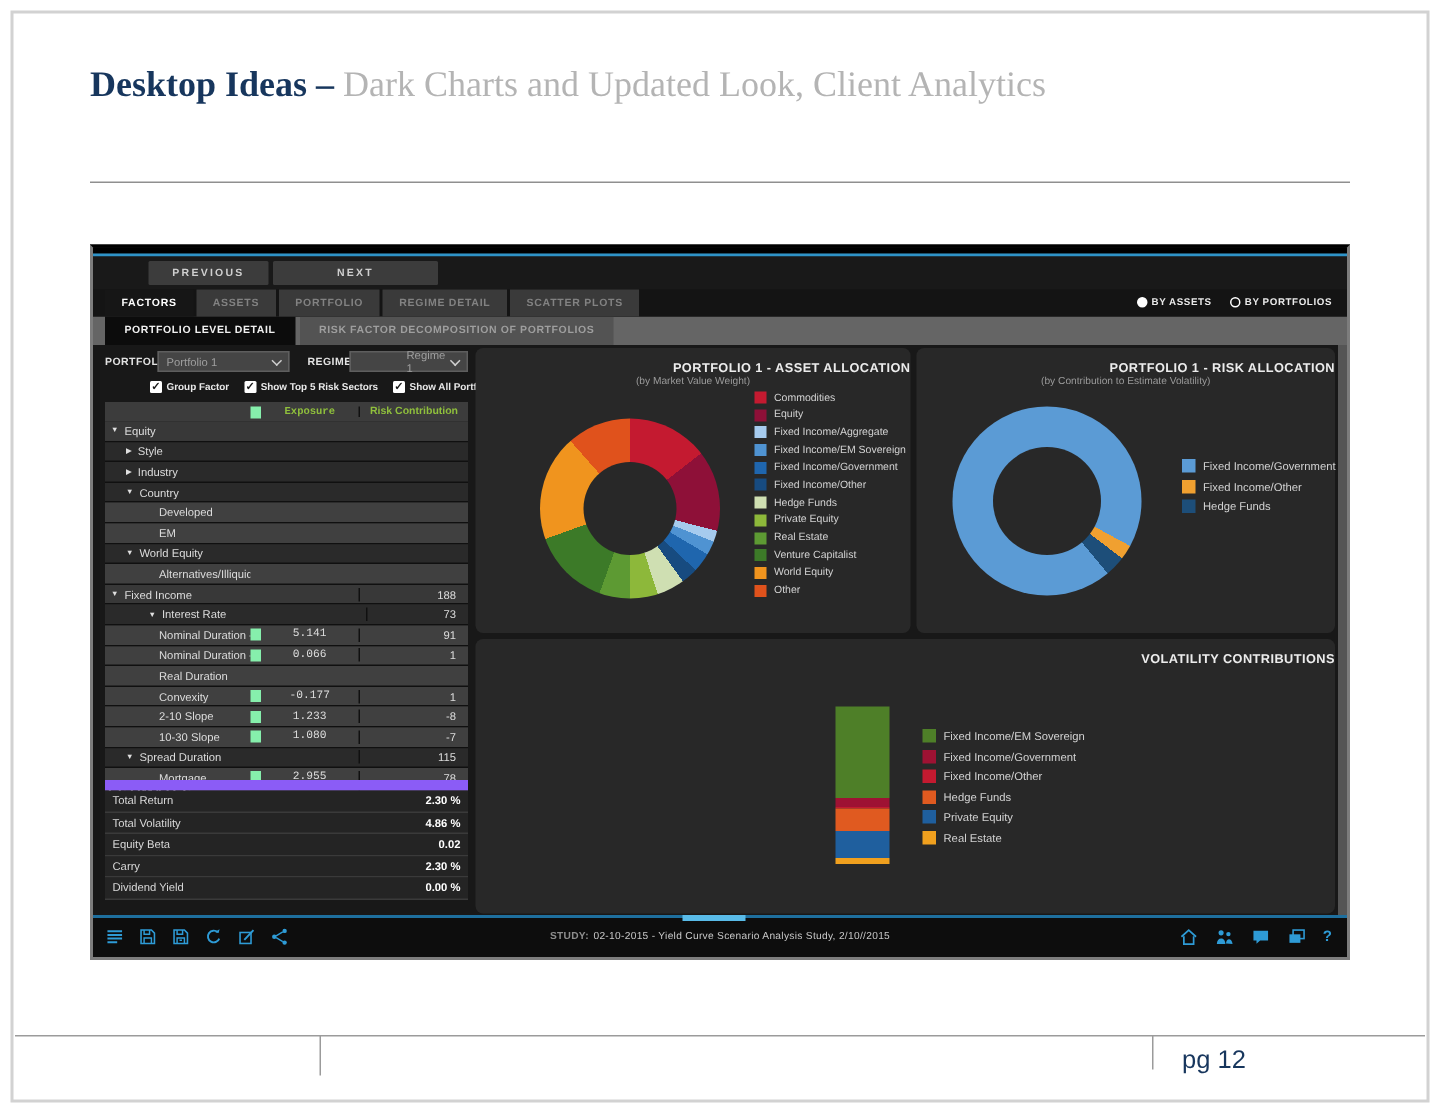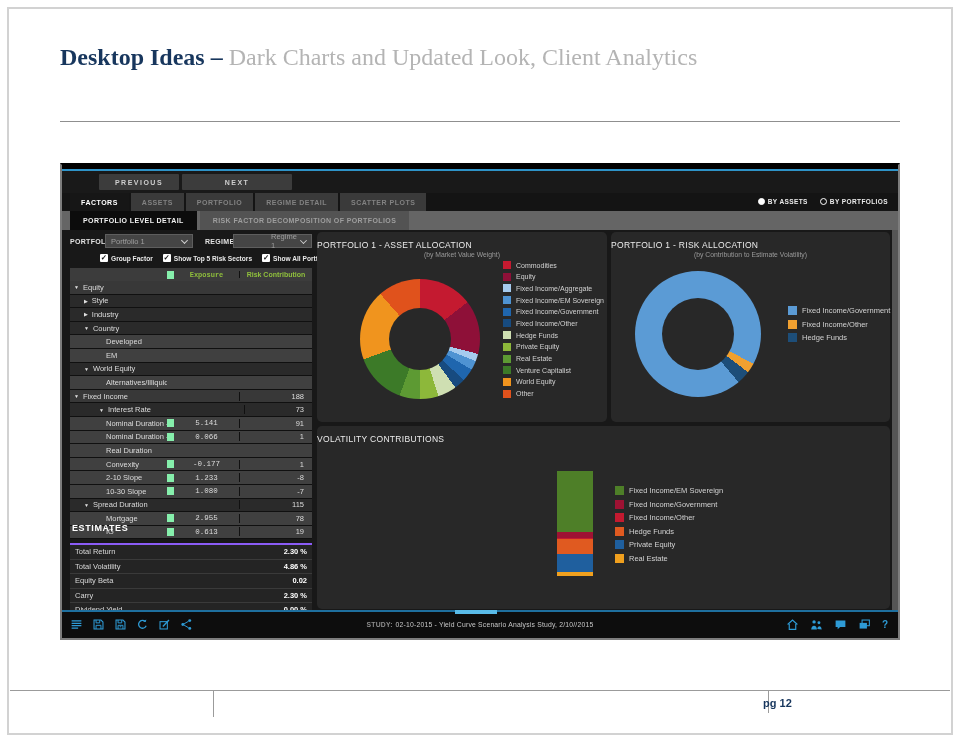--- a/index.html
+++ b/index.html
@@ -7,21 +7,21 @@
        font-family:"Liberation Sans",sans-serif;overflow:hidden;}
 
   
   .frame{position:absolute;inset:7px;border:2px solid #d2d2d2;pointer-events:none;}
   .slide-title{position:absolute;left:60px;top:44px;font-family:"Liberation Serif",serif;font-size:24px;white-space:nowrap;}
   .slide-title .t1{color:#17365d;font-weight:bold;}
   .slide-title .t2{color:#b4b4b4;}
   .rule{position:absolute;left:60px;top:121px;width:840px;height:1px;background:#8f8f8f;}
   .footline{position:absolute;left:10px;top:690px;width:940px;height:1px;background:#9b9b9b;}
   .ftick{position:absolute;width:1px;background:#9b9b9b;}
-  .pg{position:absolute;left:763px;top:697px;color:#17365d;font-size:11px;font-weight:bold;}
+  .pg{position:absolute;left:788px;top:697px;color:#17365d;font-size:17px;font-weight:normal;}
 
   
   .dash{position:absolute;left:60px;top:163px;width:840px;height:477px;background:#151515;
         border:2px solid #7d7d7d;border-top-color:#000;box-sizing:border-box;}
   .bar-black{height:4px;background:#000;}
   .bar-blue{height:2px;background:#2e93c8;}
   .navrow{height:22px;background:#191919;position:relative;}
   .navbtn{position:absolute;top:3px;height:16px;background:#3c3c3c;color:#cfcfcf;font-size:7px;
           font-weight:bold;letter-spacing:1.5px;display:flex;align-items:center;justify-content:center;border-radius:1px;}
   .tabsrow{height:18px;background:#141414;display:flex;align-items:stretch;padding-left:8px;gap:2px;position:relative;}
@@ -58,31 +58,31 @@
   .frow.d0{background:#383838;}
   .frow.d1{background:#2a2a2a;}
   .frow.d2{background:#404040;}
   .c1{width:97px;display:flex;align-items:center;box-sizing:border-box;white-space:nowrap;overflow:hidden;}
   .c2{width:72px;text-align:center;border-left:7px solid #86efac;box-sizing:border-box;font-family:Liberation Mono, monospace;}
   .c3{width:73px;text-align:right;padding-right:8px;border-left:1px solid #101010;box-sizing:border-box;}
   .fhead .c2,.fhead .c3{text-align:center;padding-right:0;}
   .arrow{font-size:5px;margin-right:4px;color:#e0e0e0;}
 
   .est-title{position:absolute;top:293px;left:2px;font-size:9px;font-weight:bold;color:#fff;letter-spacing:.6px;}
-  .etable{position:absolute;top:313px;left:0;width:242px;font-size:7.5px;border-top:2px solid #8b5cf6;}
+  .etable{position:absolute;top:290px;left:0;width:242px;font-size:7.5px;border-top:7px solid #8b5cf6;}
   .erow{display:flex;justify-content:space-between;align-items:center;height:13.5px;background:#242424;
         border-bottom:1px solid #3a3a3a;padding:0 5px;color:#d8d8d8;}
   .erow .val{color:#ffffff;font-weight:bold;}
 
   
   .panel{position:absolute;background:#282828;border-radius:5px;}
   #panel-asset{left:255px;top:2px;width:290px;height:190px;}
   #panel-risk{left:549px;top:2px;width:279px;height:190px;}
   #panel-vol{left:255px;top:196px;width:573px;height:183px;}
-  .ptitle{text-align:left;font-size:8.5px;font-weight:normal;color:#ececec;margin-top:8px;letter-spacing:.3px;}
+  .ptitle{text-align:right;font-size:8.5px;font-weight:bold;color:#ececec;margin-top:8px;letter-spacing:.3px;}
   .psub{text-align:center;font-size:6.8px;color:#9a9a9a;margin-top:1px;}
   .donut{position:absolute;border-radius:50%;}
   #donut-asset{left:43px;top:47px;width:120px;height:120px;}
   #donut-risk{left:24px;top:39px;width:126px;height:126px;}
   .hole{position:absolute;background:#282828;border-radius:50%;}
   #donut-asset .hole{left:29px;top:29px;width:62px;height:62px;}
   #donut-risk .hole{left:27px;top:27px;width:72px;height:72px;}
   .legend{position:absolute;}
   #legend-asset{left:186px;top:29px;}
   #legend-risk{left:177px;top:74px;}

